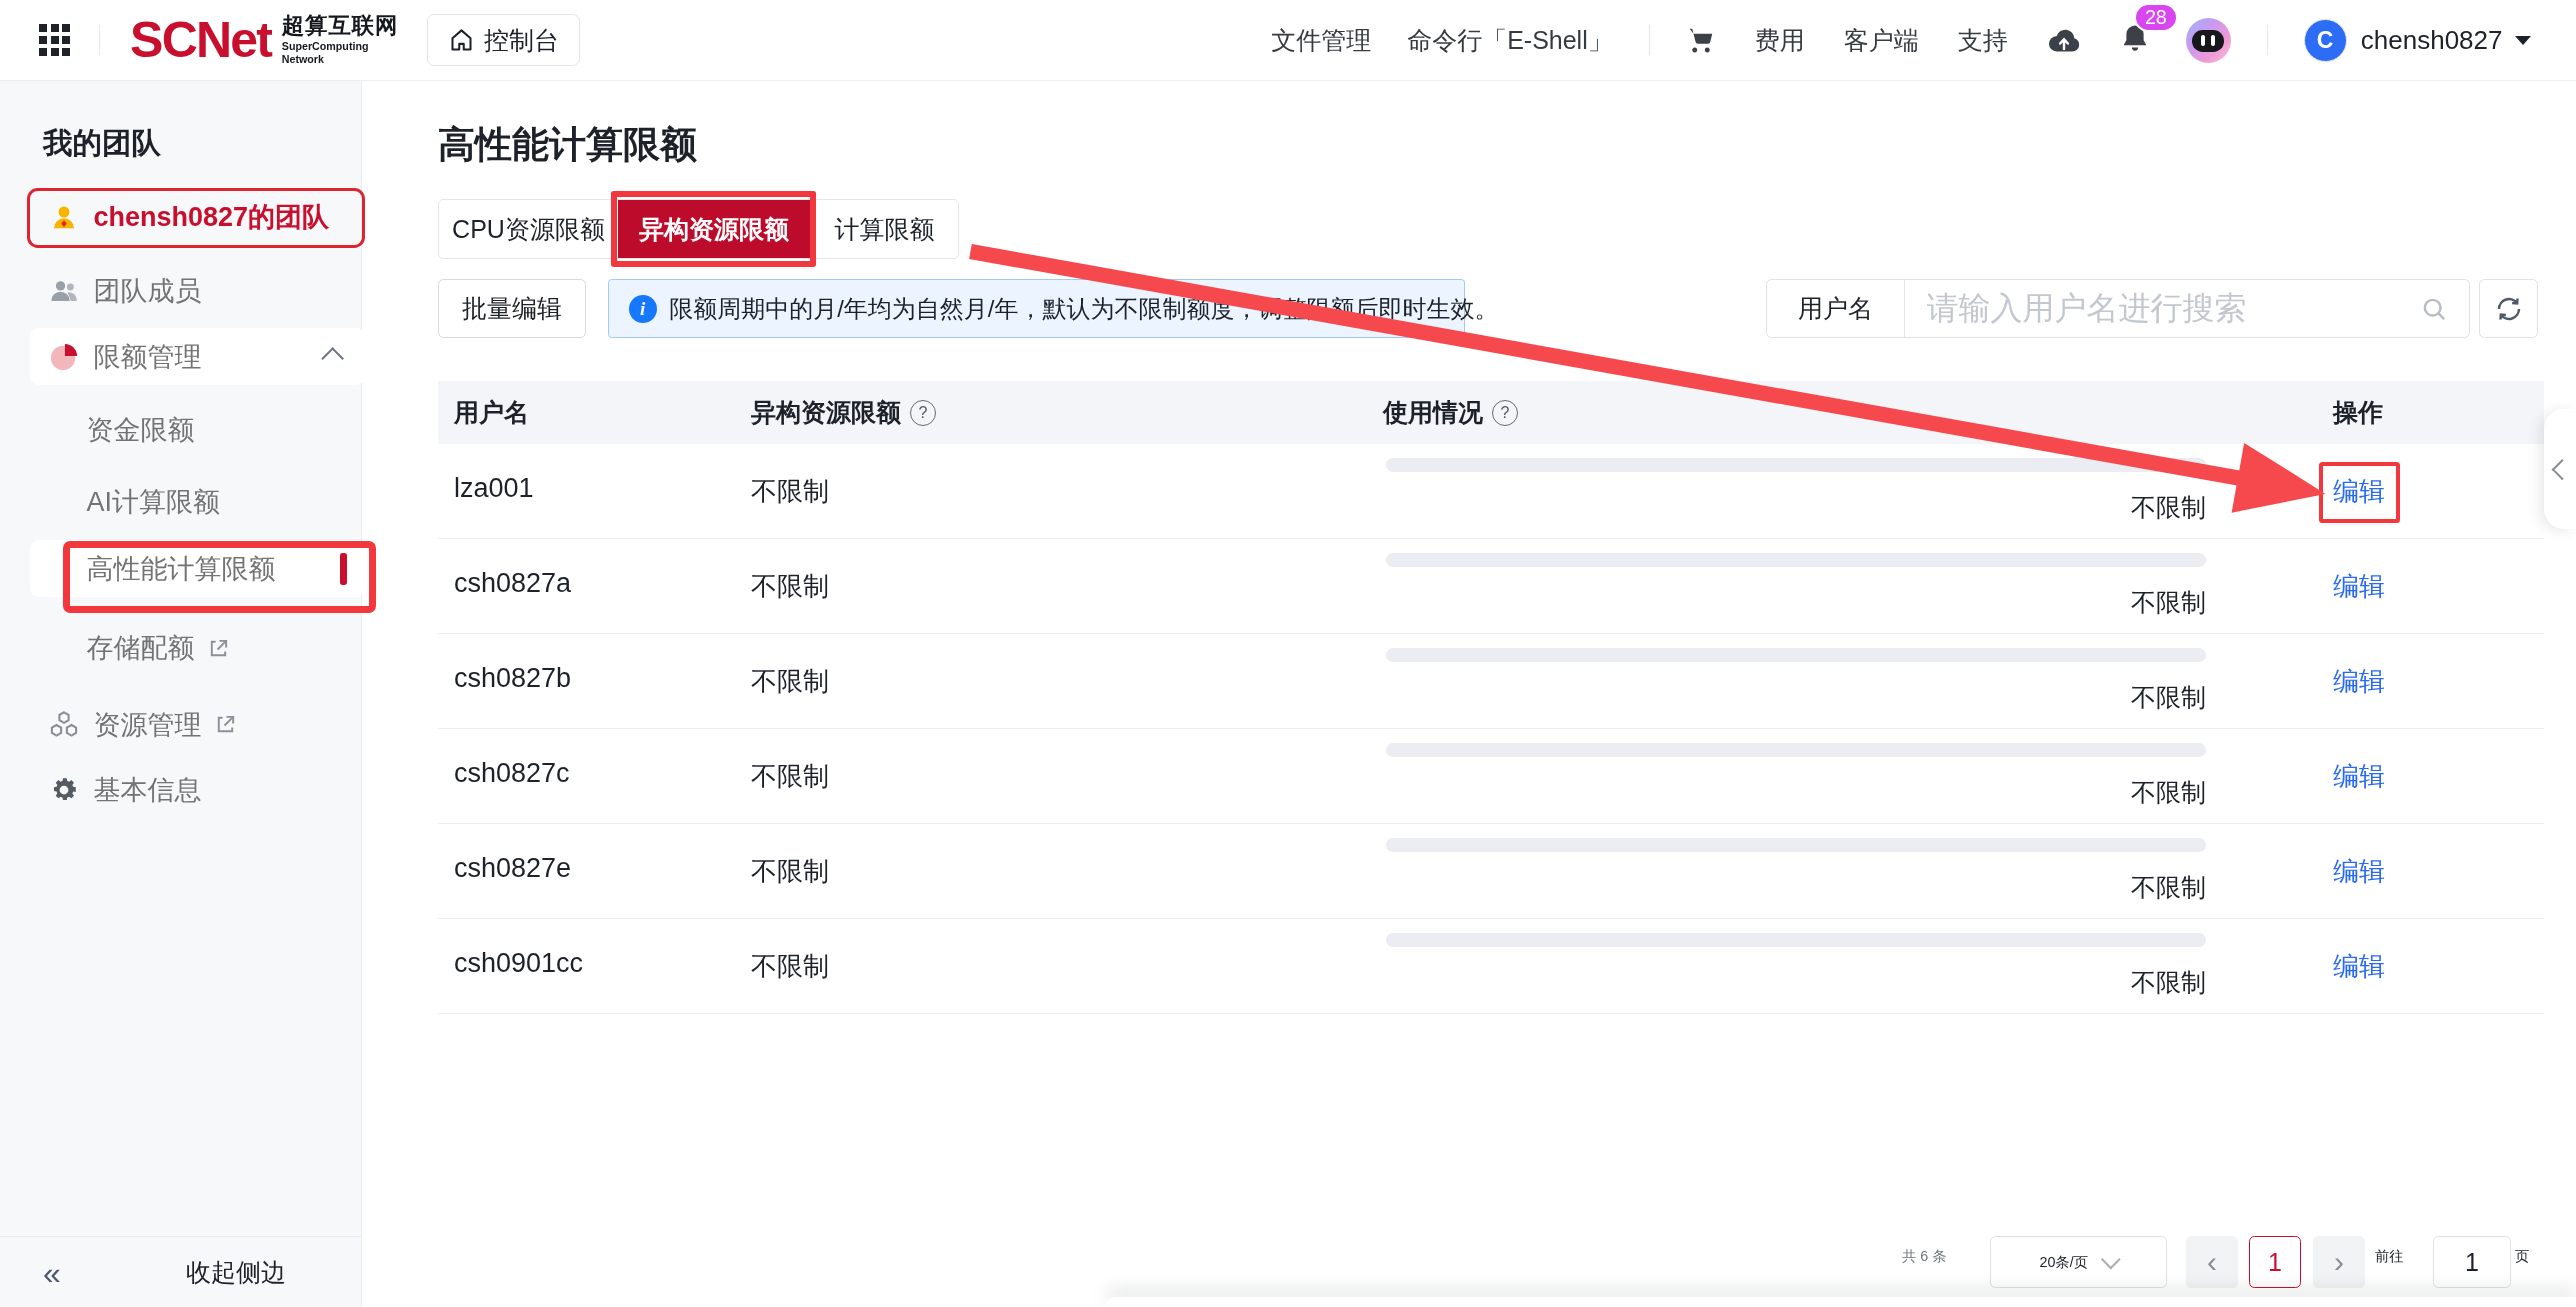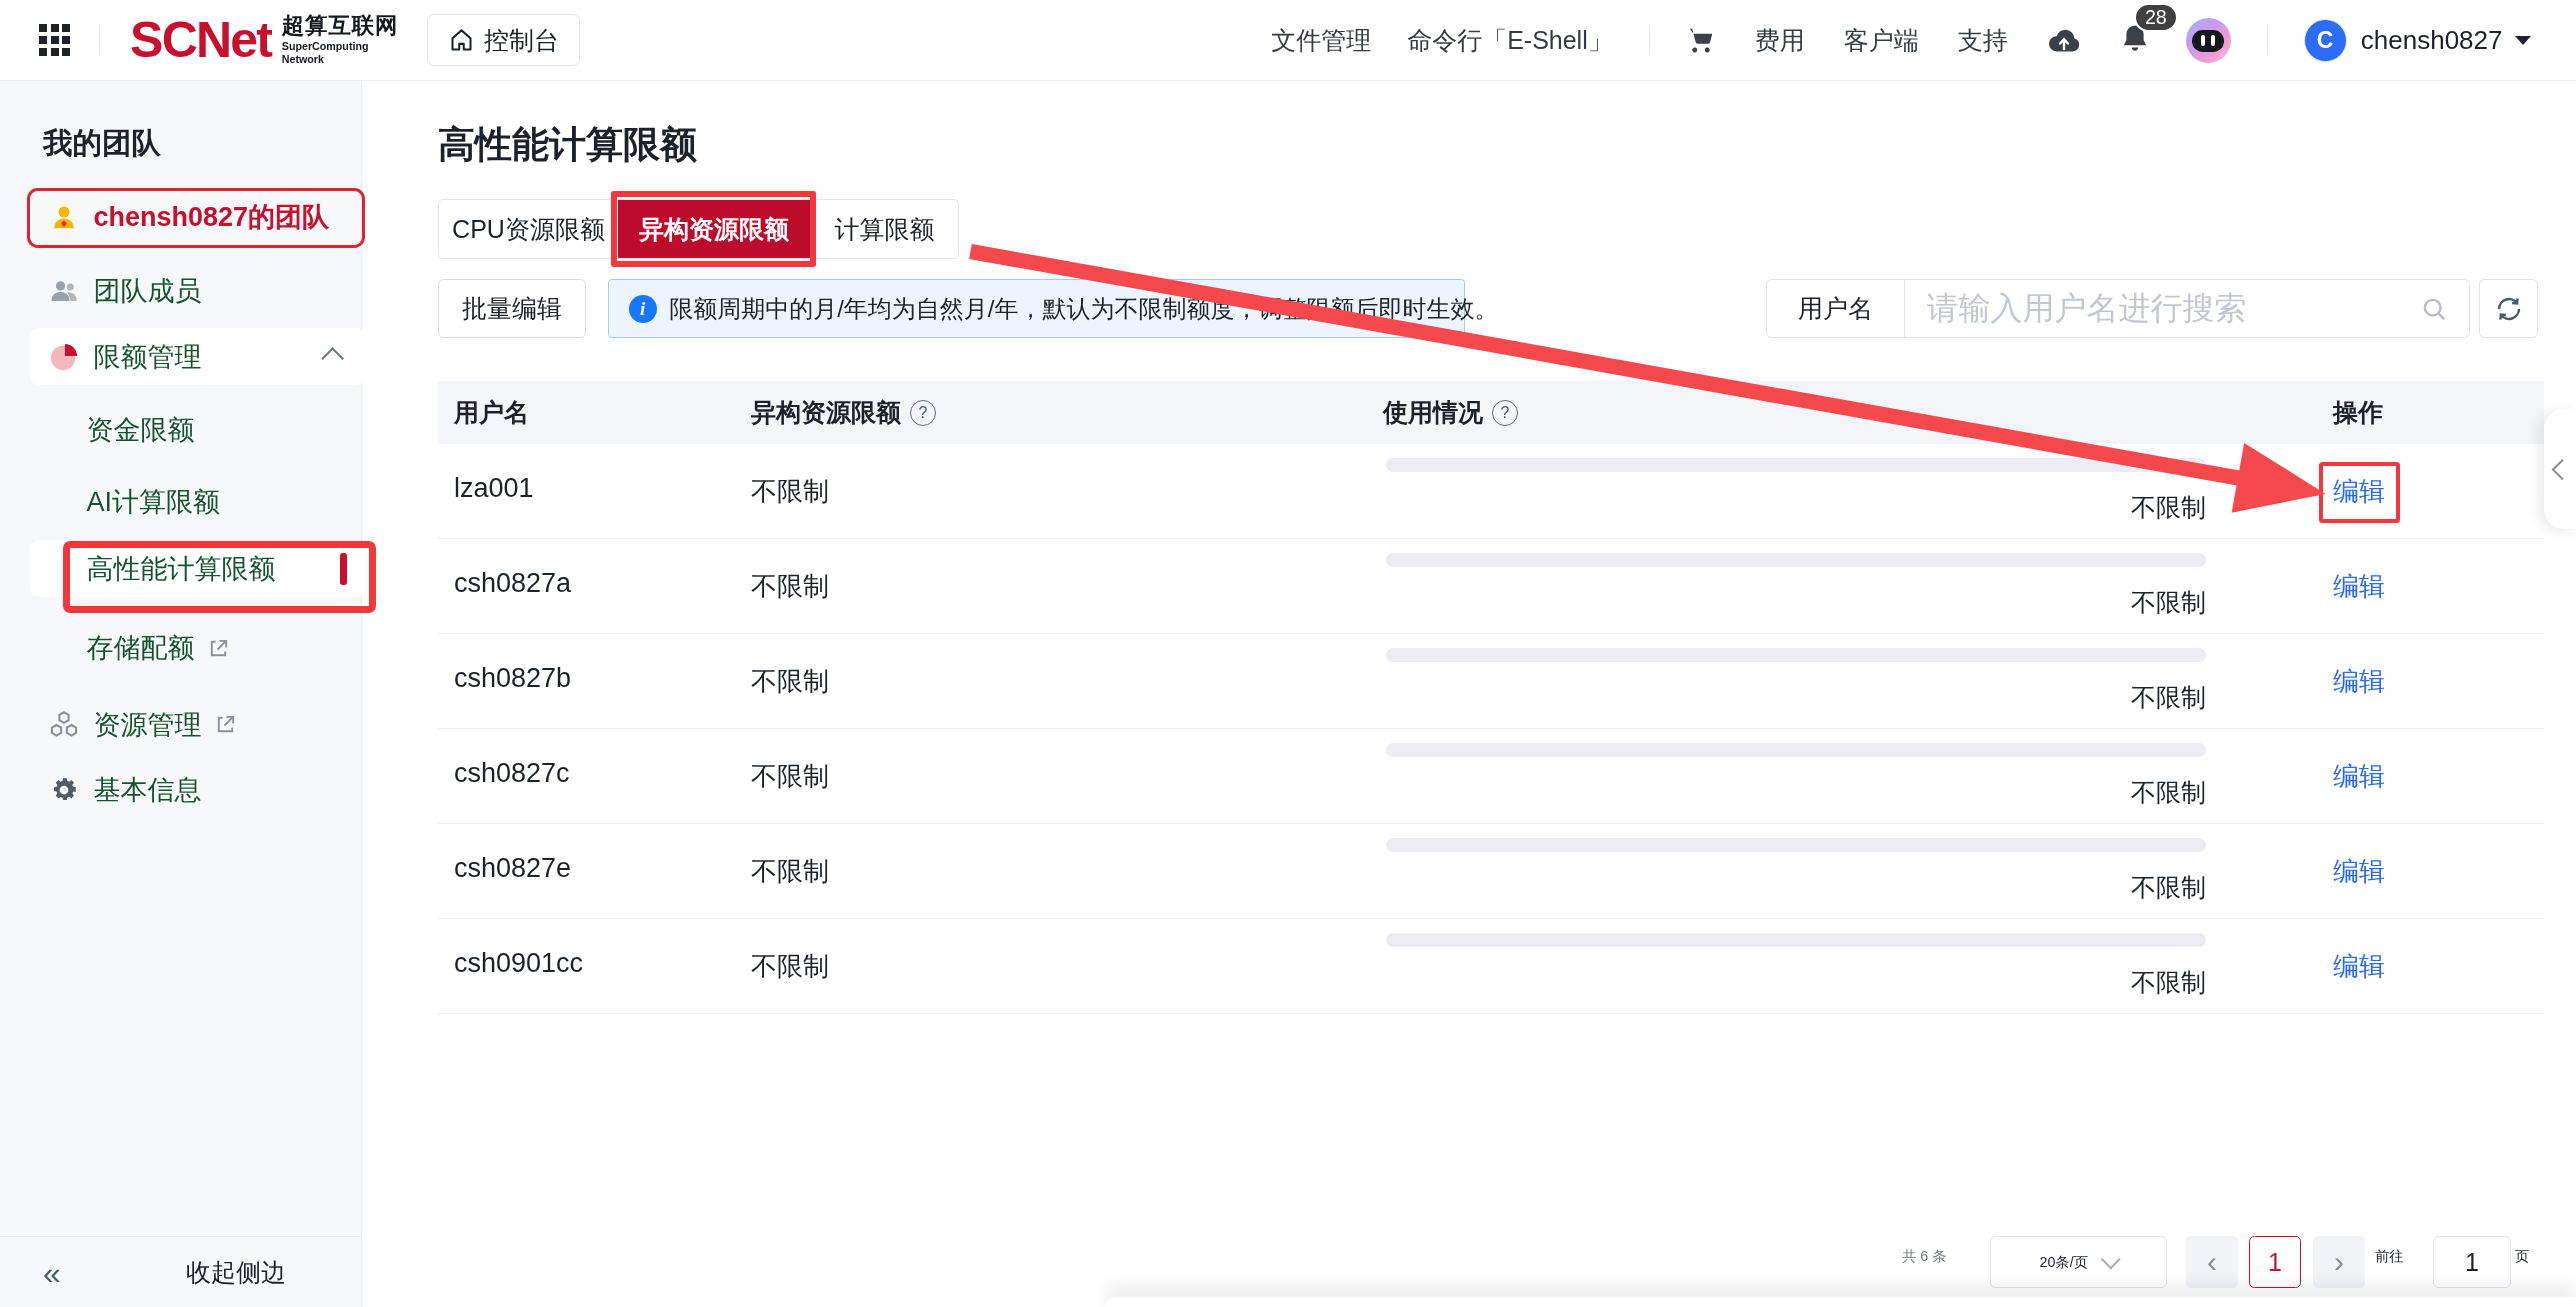--- a/index.html
+++ b/index.html
@@ -20,38 +20,38 @@
   .logo-cn .cn{font-size:22.4px;font-weight:700;color:#15181d;letter-spacing:0.9px;}
   .logo-cn .en{font-size:10.7px;font-weight:700;color:#15181d;margin-top:2.7px;line-height:1.15;}
   .console-btn{margin-left:29px;height:50px;border:0.9px solid #e2e4e9;border-radius:7.2px;background:#fff;
     display:flex;align-items:center;padding:0 19.7px;font-size:25px;color:#1d2129;cursor:pointer;}
   .console-btn svg{margin-right:9px;}
   .hdr-spacer{flex:1;}
   .hdr-right{display:flex;align-items:center;}
   .hdr-link{font-size:25px;color:#363b42;margin-right:36px;white-space:nowrap;cursor:pointer;}
   .hdr-iconlink{display:flex;align-items:center;margin-right:39px;cursor:pointer;}
   .bell-wrap{position:relative;margin-right:36px;}
-  .badge{position:absolute;top:-19.7px;left:14.3px;background:#404040;color:#fff;font-size:19.7px;
+  .badge{position:absolute;top:-19.7px;left:14.3px;background:#d946ef;color:#fff;font-size:19.7px;
     border-radius:16px;padding:1.8px 9px;border:2.7px solid #fff;line-height:1.1;}
   .robot-av{width:45px;height:45px;border-radius:50%;margin-right:36px;position:relative;
     background:linear-gradient(135deg,#9db8f7 0%,#c79af2 35%,#f09ad4 70%,#f7c6e0 100%);cursor:pointer;}
   .robot-face{position:absolute;left:6.3px;top:12.5px;width:32px;height:21.5px;border-radius:10.7px;background:#17181c;}
   .robot-face i{position:absolute;top:5.4px;width:4.5px;height:10.7px;border-radius:2.7px;background:#fff;}
   .robot-face i:first-child{left:9px;} .robot-face i:last-child{left:19px;}
   .user-wrap{display:flex;align-items:center;margin-left:36px;cursor:pointer;}
   .avatar-c{width:41px;height:41px;border-radius:50%;background:#2d6cf5;color:#fff;font-size:23px;font-weight:700;
     display:flex;align-items:center;justify-content:center;border:1.8px solid #e3e9f5;}
   .user-name{font-size:26px;color:#1d2129;margin:0 12.5px 0 14.3px;}
   .caret-down{width:0;height:0;border-left:8px solid transparent;border-right:8px solid transparent;border-top:9.8px solid #1d2129;}
   
   .sidebar{position:absolute;left:0;top:81px;width:362px;bottom:0;background:#f7f8fa;border-right:0.9px solid #ededf0;box-sizing:border-box;}
   .sb-title{position:absolute;left:43px;top:43px;font-size:29.5px;font-weight:700;color:#1d2129;}
   .sb-row{position:absolute;left:29.5px;width:335px;height:57px;display:flex;align-items:center;cursor:pointer;border-radius:13px;}
   .sb-row .ic{width:30px;margin-left:19.7px;margin-right:14.3px;display:flex;justify-content:center;}
-  .sb-label{font-size:27px;color:#14532d;}
+  .sb-label{font-size:27px;color:#737373;}
   .team-row{top:107px;height:57px;}
   .team-row .sb-label{color:#c8102e;font-weight:700;}
   .member-row{top:181px;}
   .group-row{top:247px;background:#fff;border-radius:9px;}
   .chev-up{margin-left:auto;margin-right:21.5px;width:14.3px;height:14.3px;border-left:2.7px solid #6b7280;border-top:2.7px solid #6b7280;transform:rotate(45deg) translateY(3.6px);}
   .sub-row{position:absolute;left:29.5px;width:335px;height:54px;display:flex;align-items:center;cursor:pointer;}
   .sub-row .sb-label{margin-left:57px;}
   .sub1{top:322px;} .sub2{top:394px;}
   .sub-active{top:459px;height:57px;background:#fff;border-radius:9px;}
   .active-bar{position:absolute;right:77px;top:12.5px;width:6.3px;height:32px;background:#c8102e;border-radius:2.7px;}

